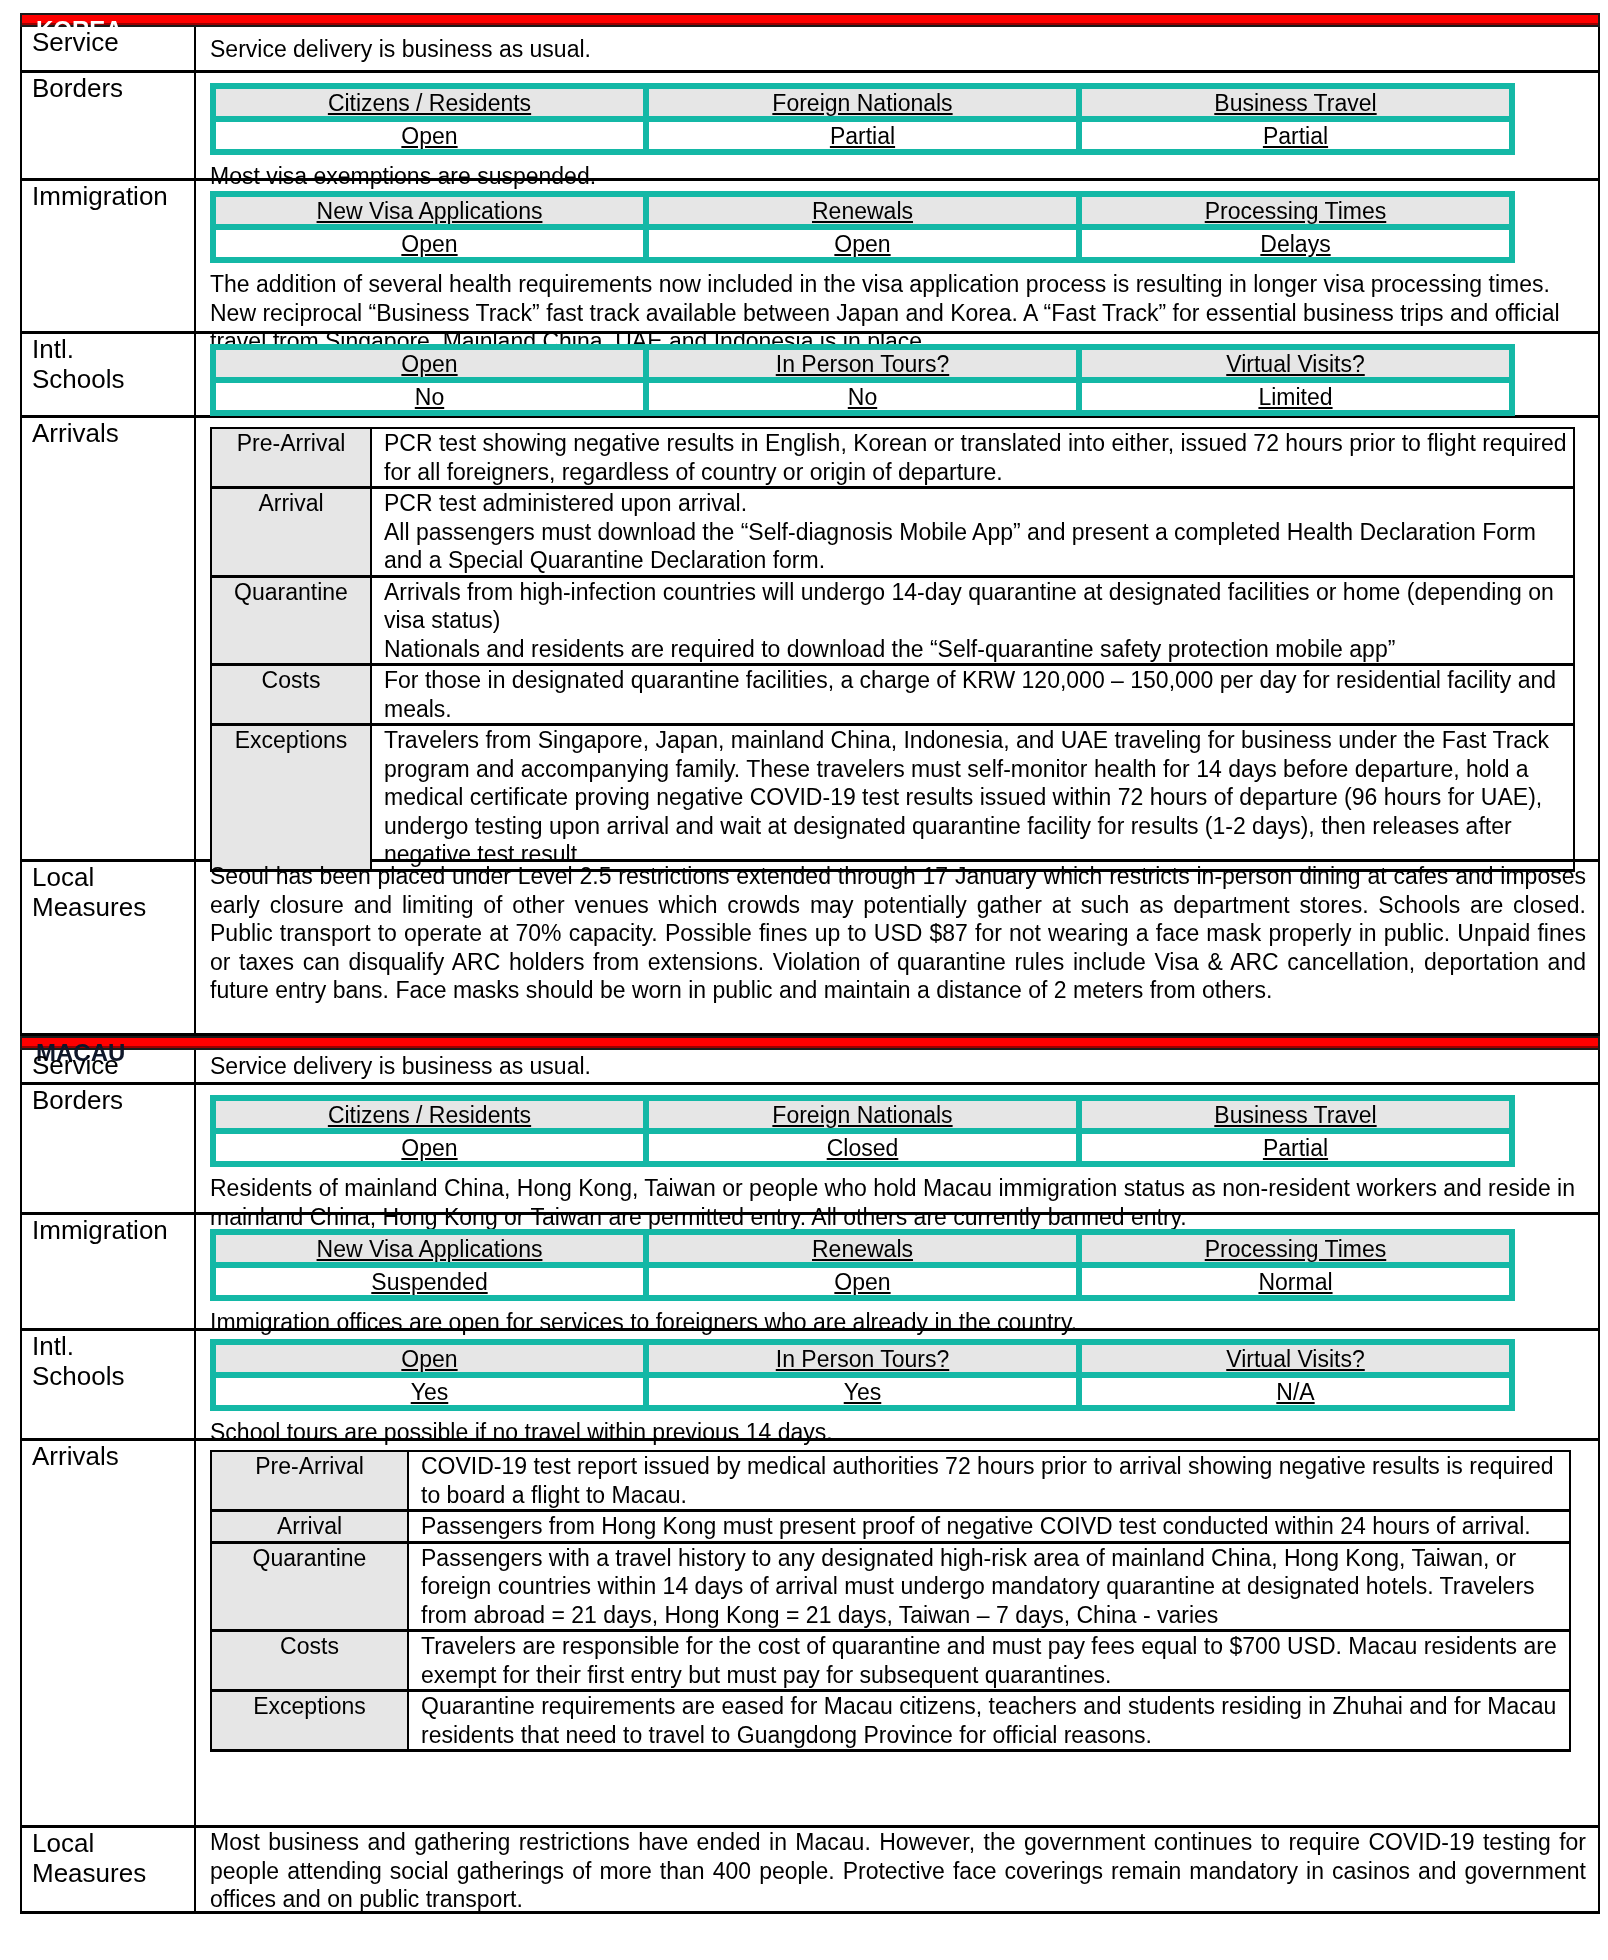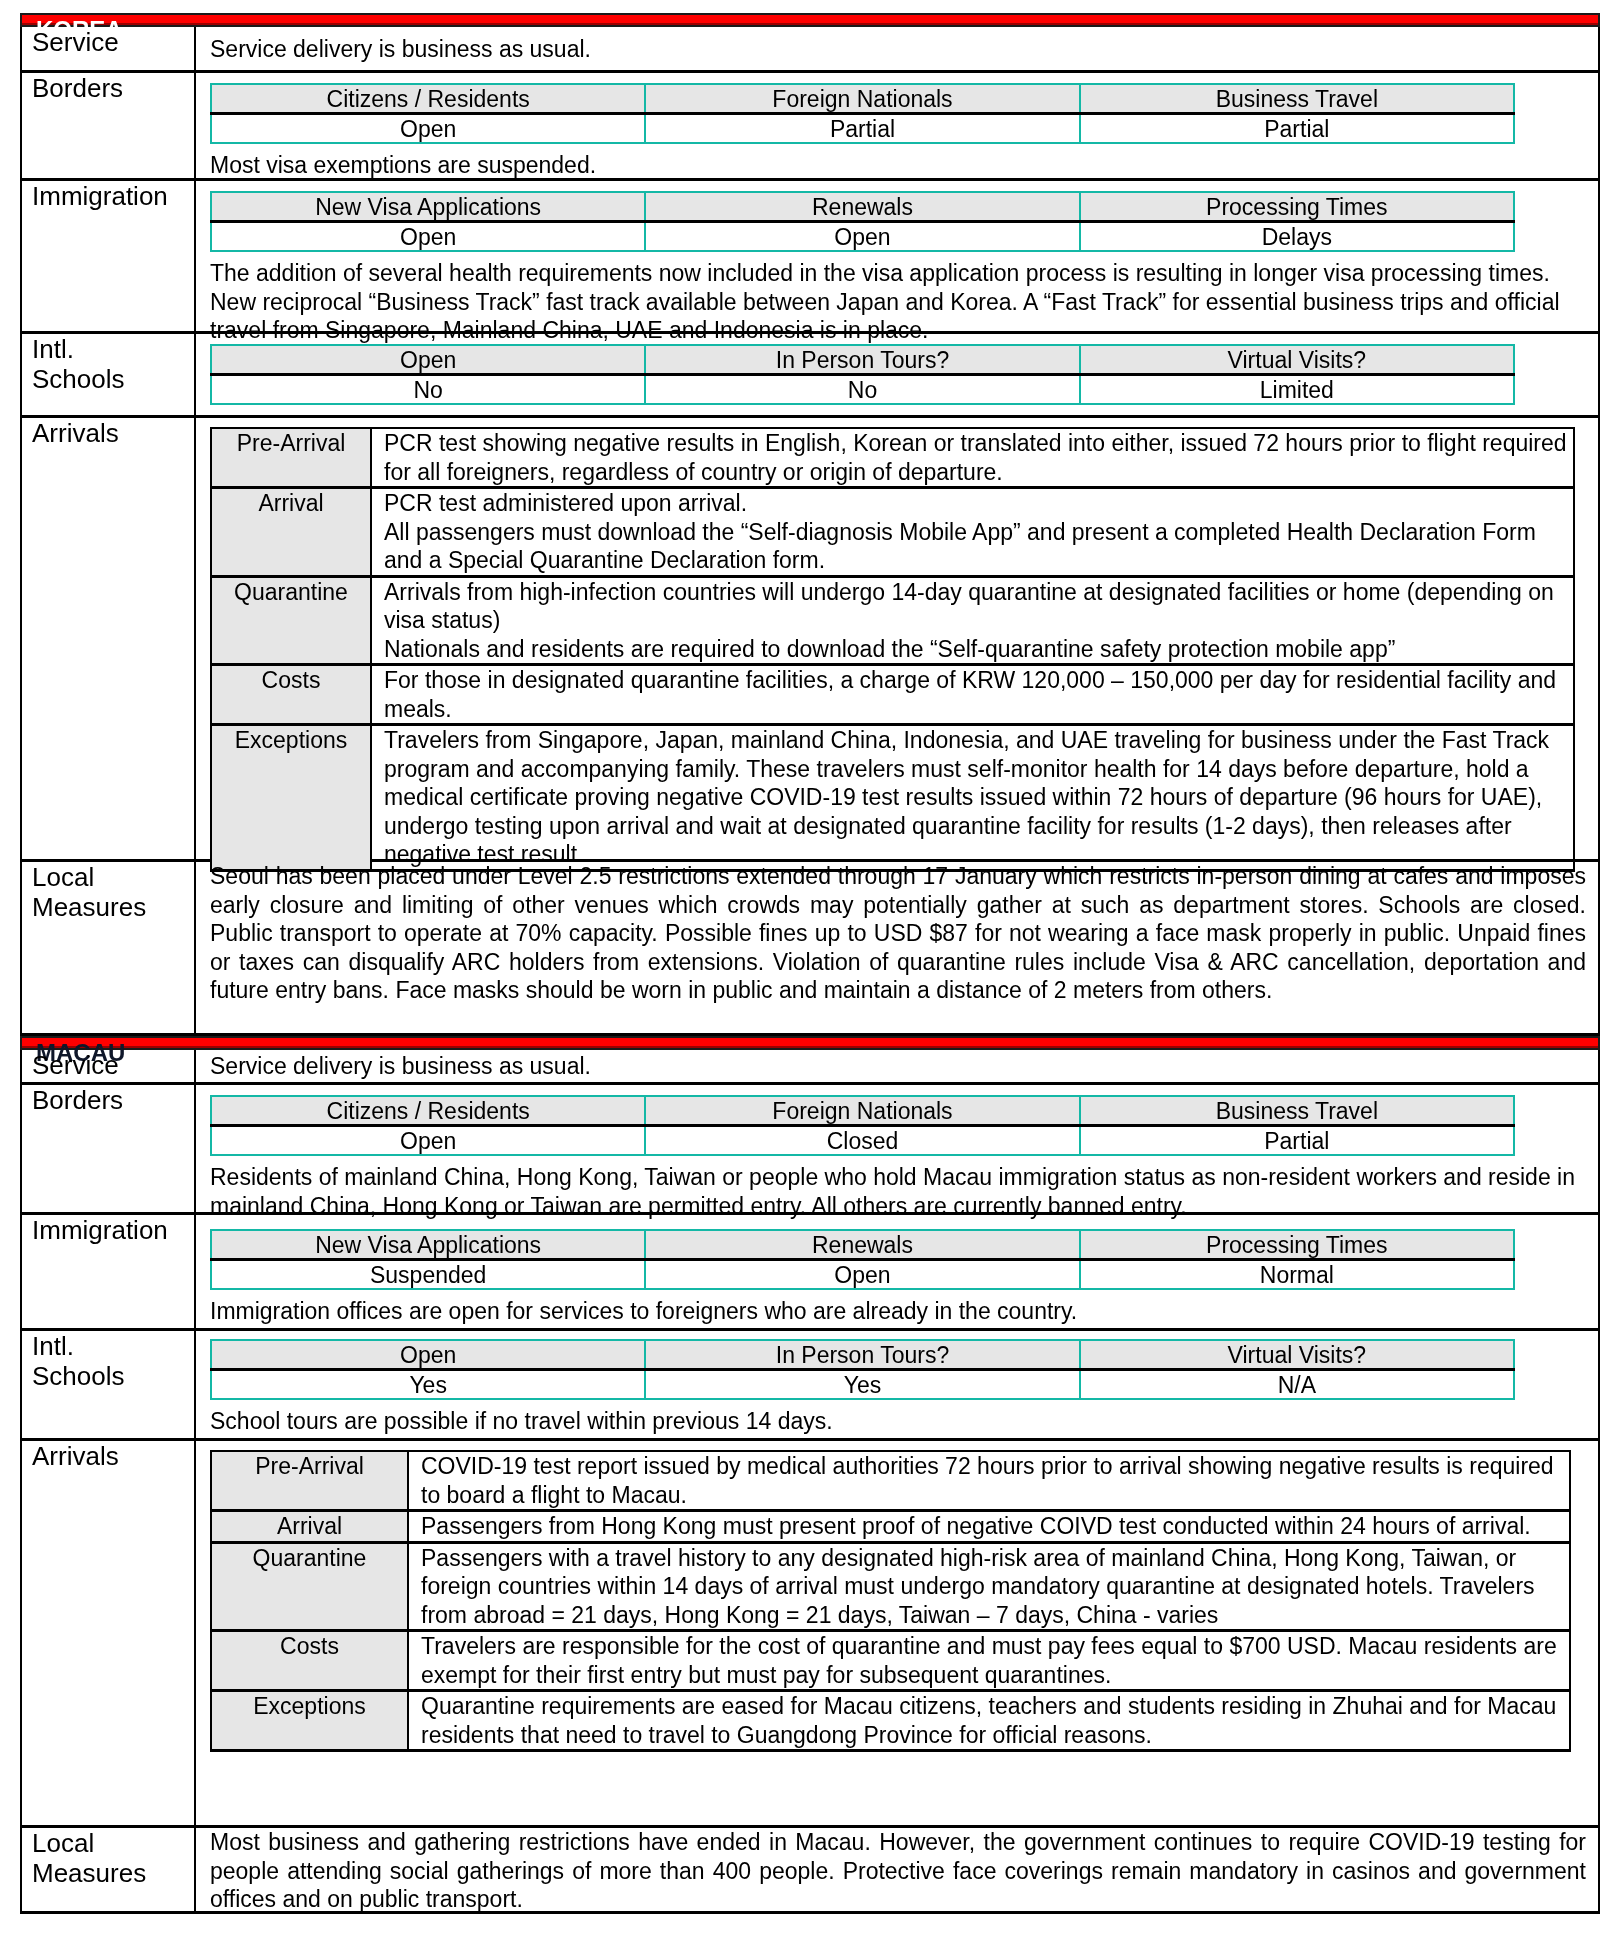--- a/index.html
+++ b/index.html
@@ -19,21 +19,21 @@
   .label-cell {
     width: 174px; flex: 0 0 174px; border-right: 2px solid #000; box-sizing: border-box;
     padding: 0 0 0 10px; font-size: 26px; line-height: 30px;
   }
   .content-cell { flex: 1; padding: 0 12px 0 14px; box-sizing: border-box; }
   .content-cell.simple { padding-top: 2px; }
   .status-table {
     border-collapse: collapse; margin-top: 10px; width: 1305px; table-layout: fixed;
     text-align: center; font-size: 23px;
   }
-  .status-table td { border: 2px solid #14b8a6; padding: 0; height: 27px; line-height: 26px; }
+  .status-table td { border: 6px solid #14b8a6; padding: 0; height: 27px; line-height: 26px; text-decoration: underline; }
   .status-table tr.head td { background: #e6e6e6; border-bottom: 3px solid #000; }
   .note { margin-top: 7px; }
   .arr-table { border-collapse: collapse; table-layout: fixed; margin-top: 9px; font-size: 23px; }
   .arr-table td { border: 2px solid #000; vertical-align: top; padding: 0; line-height: 28.5px; }
   .arr-table tr td { border-bottom: 3px solid #000; }
   .arr-table td.k { background: #e6e6e6; text-align: center; }
   .arr-table td.v { padding-left: 12px; }
 </style>
 </head>
 <body>

